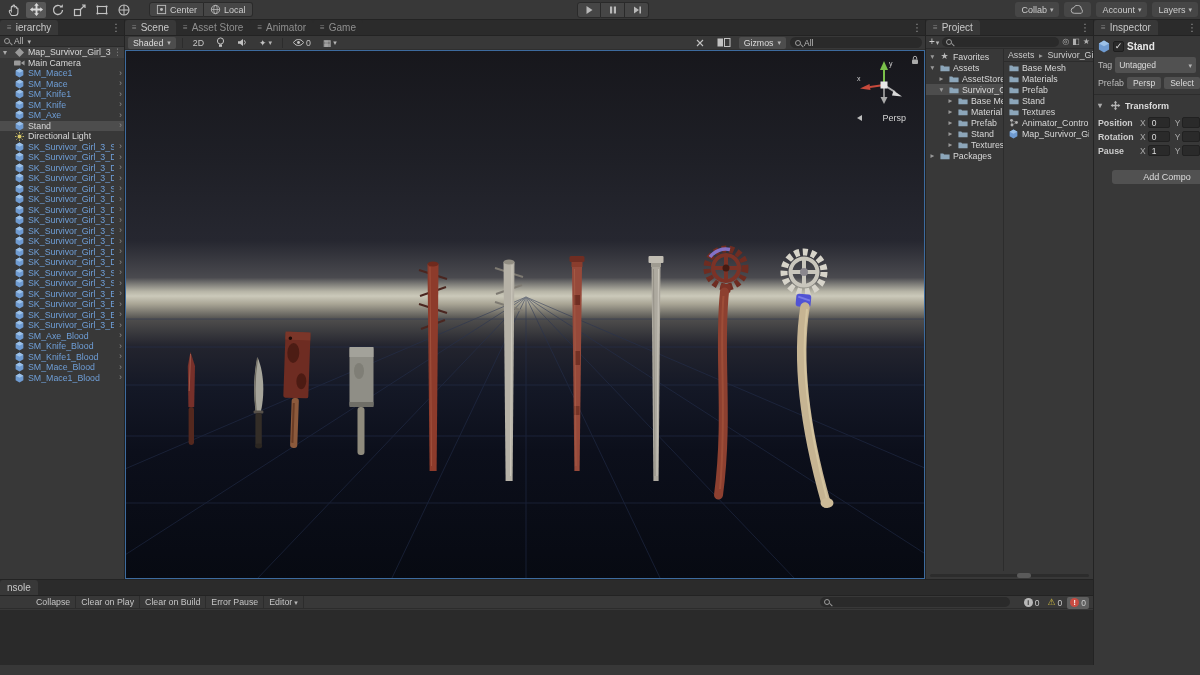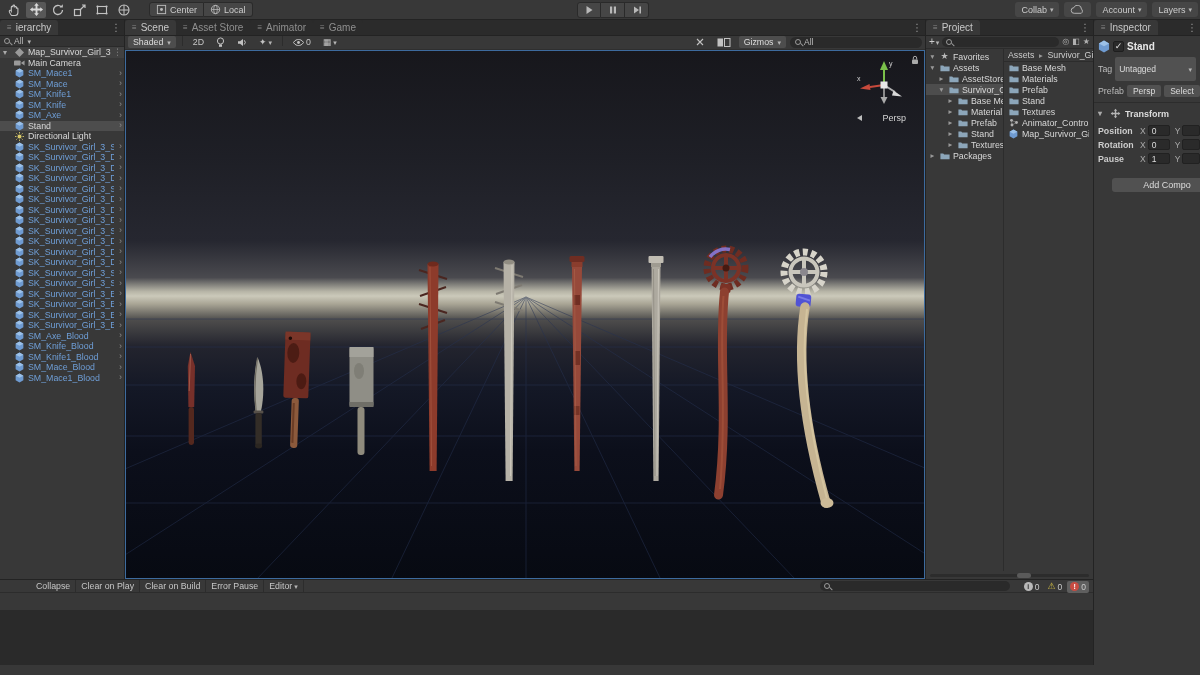--- a/index.html
+++ b/index.html
@@ -42,21 +42,21 @@
   .hrow.sel{background:#4d4d4d;}
   .hrow.root{background:#414141;}
   .exp{color:#aaa;font-size:8px;width:8px;flex:none;}
   .ticon{width:11px;display:flex;justify-content:center;flex:none;}
   .tlabel{white-space:nowrap;overflow:hidden;font-size:8.8px;color:#d8d8d8;}
   .tlabel.blue{color:#6f9fd8;}
   .chev{position:absolute;right:2px;color:#8a8a8a;font-size:9px;line-height:1;}
 
   
   #scene{left:125px;top:20px;width:800px;height:559px;}
-  .scenetoolbar{height:14px;background:#383838;display:flex;align-items:flex-start;padding:0 3px;gap:4px;border-bottom:1px solid #2f2f2f;position:relative;}
+  .scenetoolbar{height:14px;background:#383838;display:flex;align-items:center;padding:0 3px;gap:4px;border-bottom:1px solid #2f2f2f;position:relative;}
   .dd{height:12px;background:#4d4d4d;border-radius:2px;display:flex;align-items:center;gap:4px;padding:0 5px;font-size:8.8px;color:#ddd;white-space:nowrap;}
   .tglbtn{height:12px;padding:0 4px;display:flex;align-items:center;gap:2px;color:#c6c6c6;font-size:8.8px;}
   .sep{width:1px;height:10px;background:#2c2c2c;margin:0 2px;}
   .rightside{margin-left:auto;display:flex;align-items:center;gap:4px;}
   .scenesearch{width:132px;height:11px;background:#2a2a2a;border-radius:6px;display:flex;align-items:center;padding:0 5px;color:#bbb;font-size:8.5px;gap:3px;}
   .viewport{position:absolute;left:0;top:30px;width:800px;height:529px;border:1px solid #3d6b9e;overflow:hidden;
     background:linear-gradient(180deg,#17171c 0%,#1e1f26 20%,#262730 36%,#4a4a4f 43%,#b6b4a6 45.6%,#cbc9ba 46.5%,#a9a595 48%,#4e4d4c 51%,#23242e 56%,#141826 64%,#0c0f1b 76%,#070a12 100%);}
   .scene-svg{position:absolute;left:0;top:0;}
   .gizmo{position:absolute;right:12px;top:6px;}
   .persp{position:absolute;right:18px;top:62px;color:#d5d5d5;font-size:9px;display:flex;gap:20px;align-items:center;}
@@ -81,21 +81,21 @@
   .slidertrack{flex:1;height:3px;background:#2c2c2c;border-radius:2px;position:relative;}
   .sliderthumb{position:absolute;left:55%;width:14px;height:5px;top:-1px;background:#5a5a5a;border-radius:3px;}
 
   
   #inspector{left:1093px;top:20px;width:107px;height:645px;border-left:1px solid #232323;}
   .insp-content{padding:4px 4px 0 4px;}
   .irow{display:flex;align-items:center;gap:3px;margin-bottom:4px;}
   .iname{font-size:10px;font-weight:bold;color:#e8e8e8;}
   .chk{width:11px;height:11px;background:#2a2a2a;border:1px solid #1e1e1e;border-radius:2px;color:#e0e0e0;font-size:9px;display:flex;align-items:center;justify-content:center;line-height:1;flex:none;}
   .ilabel{font-size:8.8px;color:#bbb;flex:none;}
-  .dropdown{flex:1;height:24px;background:#515151;border-radius:2px;display:flex;align-items:center;justify-content:space-between;padding:0 4px;font-size:8.5px;color:#ddd;min-width:0;}
+  .dropdown{flex:1;height:16px;background:#515151;border-radius:2px;display:flex;align-items:center;justify-content:space-between;padding:0 4px;font-size:8.5px;color:#ddd;min-width:0;}
   .ibtn{height:12px;background:#515151;border-radius:2px;padding:0 6px;display:flex;align-items:center;font-size:8.5px;color:#ddd;flex:none;}
   .isep{height:1px;background:#2c2c2c;margin:5px -4px;}
   .compheader{display:flex;align-items:center;gap:4px;font-size:9px;font-weight:bold;color:#ddd;margin-bottom:6px;}
   .trow{display:flex;align-items:center;margin-bottom:3px;}
   .trlabel{width:42px;font-size:8.8px;color:#ccc;flex:none;font-weight:bold;}
   .axis{font-size:8.5px;color:#aaa;margin-right:2px;flex:none;}
   .tfield{width:22px;height:11px;background:#2a2a2a;border:1px solid #212121;border-radius:2px;font-size:8.5px;color:#ddd;padding-left:3px;display:flex;align-items:center;margin-right:5px;flex:none;}
   .tfield.cut{width:18px;margin-right:0;}
   .addcomp{margin:14px 0 0 14px;width:110px;height:14px;background:#515151;border-radius:3px;display:flex;align-items:center;justify-content:center;font-size:9px;color:#ddd;}
 
@@ -1024,20 +1024,25 @@
             <span class="tfield cut"></span>
           </div>
         </div>
       <div class="addcomp">
           <span>Add Compo</span>
         </div>
     </div>
   </div>
 
   <div id="console" class="panel">
+    <div class="tabrow">
+      <div class="tab">
+          <span>nsole</span>
+        </div>
+    </div>
     <div class="console-toolbar">
       <div id="console-btns" style="display:flex;height:13px;margin-left:31px;">
           <div class="cbtn">Collapse</div>
           <div class="cbtn">Clear on Play</div>
           <div class="cbtn">Clear on Build</div>
           <div class="cbtn">Error Pause</div>
         </div>
       <div class="cbtn">
           <span>Editor</span>
           <span class="caret">▾</span>

